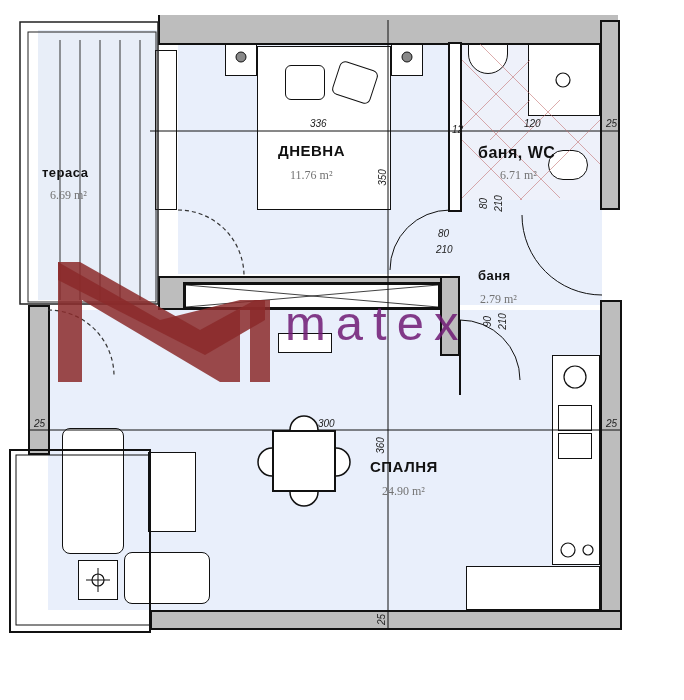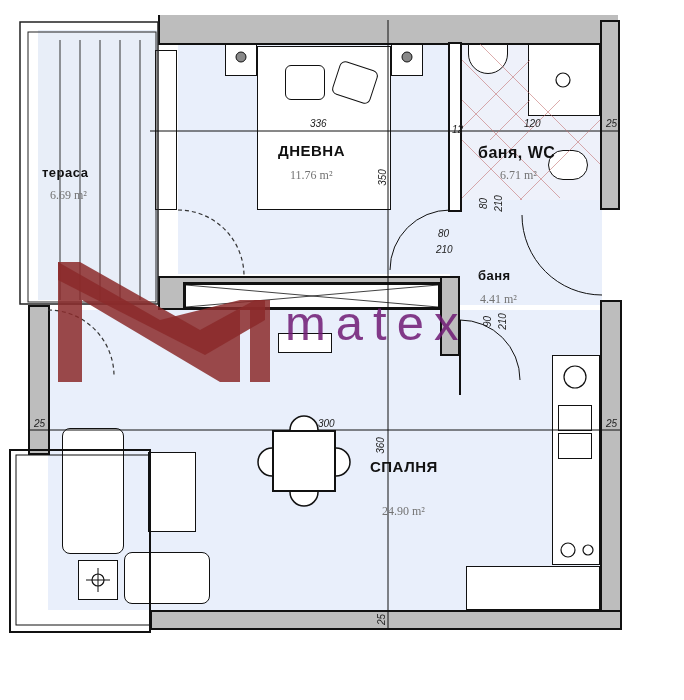--- a/index.html
+++ b/index.html
@@ -122,24 +122,24 @@
 <div class="room-label" style="left:42px;top:165px;font-weight:bold;font-size:13px;">тераса</div>
 <div class="area-label" style="left:50px;top:188px;">6.69 m²</div>
 
 <div class="room-label" style="left:278px;top:142px;">ДНЕВНА</div>
 <div class="area-label" style="left:290px;top:168px;">11.76 m²</div>
 
 <div class="room-label" style="left:478px;top:144px;font-size:16px;">баня, WC</div>
 <div class="area-label" style="left:500px;top:168px;">6.71 m²</div>
 
 <div class="room-label" style="left:478px;top:268px;font-size:13px;">баня</div>
-<div class="area-label" style="left:480px;top:292px;">4.41 m²</div>
+<div class="area-label" style="left:480px;top:292px;">2.79 m²</div>
 
 <div class="room-label" style="left:370px;top:458px;">СПАЛНЯ</div>
-<div class="area-label" style="left:382px;top:484px;margin-top:20px;">24.90 m²</div>
+<div class="area-label" style="left:382px;top:484px;">24.90 m²</div>
 
 <div class="dim" style="left:310px;top:118px;text-align:right;">336</div>
 <div class="dim" style="left:374px;top:172px;transform:rotate(-90deg);">350</div>
 <div class="dim" style="left:524px;top:118px;">120</div>
 <div class="dim" style="left:452px;top:124px;text-align:center;">12</div>
 <div class="dim" style="left:606px;top:118px;">25</div>
 <div class="dim" style="left:372px;top:440px;transform:rotate(-90deg);">360</div>
 <div class="dim" style="left:318px;top:418px;">300</div>
 <div class="dim" style="left:34px;top:418px;">25</div>
 <div class="dim" style="left:606px;top:418px;">25</div>

